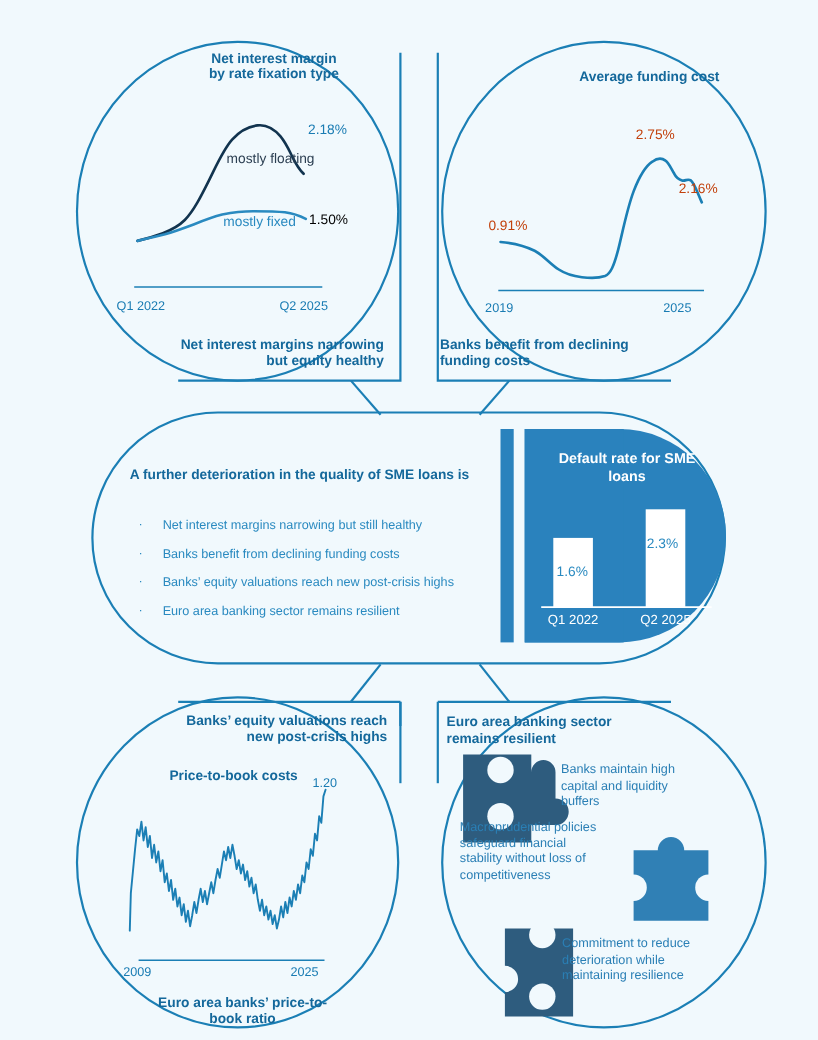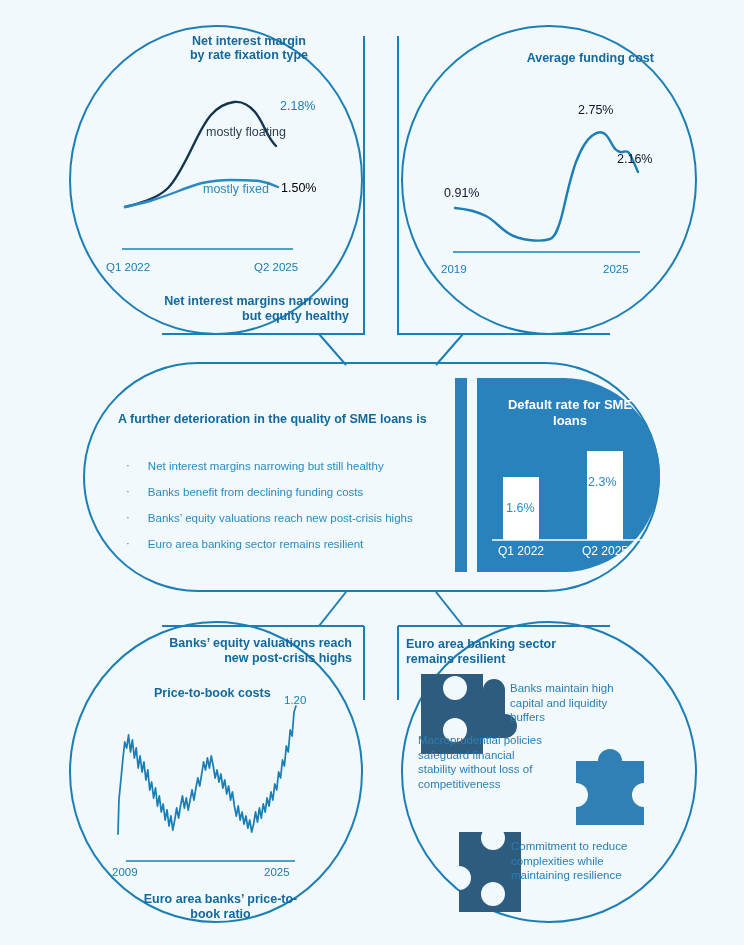--- a/index.html
+++ b/index.html
@@ -4,31 +4,31 @@
 <title>Euro area banking sector infographic</title>
 <style>
   html,body{margin:0;padding:0;}
   body{
     width:744px;height:945px;
     background:#f1f9fd;
     font-family:"Liberation Sans", sans-serif;
     overflow:hidden;
     position:relative;
   }
-  #root{position:relative;width:744px;height:749px;}
+  #root{position:relative;width:744px;height:749px;margin-top:12px;}
   svg.layer{position:absolute;left:0;top:0;width:744px;height:945px;}
   .txt{position:absolute;}
 
   .title-bold{
     font-weight:bold;font-size:12.5px;line-height:14px;color:#14689b;
   }
   .caption-bold{
     font-weight:bold;font-size:12.5px;line-height:14.5px;color:#14689b;
   }
-  .chart-label{font-size:12.5px;color:#0f172a;}
+  .chart-label{font-size:12.5px;color:#c2410c;}
   .axis-label{font-size:11.5px;color:#1a7cb3;}
   .series-label{font-size:12.5px;}
   .bullet-head{
     font-weight:bold;font-size:12.5px;line-height:16px;color:#14689b;
   }
   .bullet-item{font-size:11.5px;color:#2a8ac0;line-height:14px;}
   .bullet-dot{color:#2a8ac0;font-size:11.5px;}
   .panel-title{
     font-weight:bold;font-size:13px;line-height:15.5px;color:#ffffff;text-align:center;
   }
@@ -163,20 +163,24 @@
     <div>Net interest margins narrowing</div>
     <div>but equity healthy</div>
   </div>
 
   <div class="txt title-bold" style="left:444px;top:51px;width:210px;text-align:right;">Average funding cost</div>
   <div class="txt chart-label" style="left:578px;top:103px;">2.75%</div>
   <div class="txt chart-label" style="left:617px;top:152px;">2.16%</div>
   <div class="txt chart-label" style="left:444px;top:186px;">0.91%</div>
   <div class="txt axis-label" style="left:441px;top:263px;">2019</div>
   <div class="txt axis-label" style="left:603px;top:263px;">2025</div>
+  <div class="txt caption-bold" style="left:400px;top:294px;width:230px;text-align:left;">
+    <div>Banks benefit from declining</div>
+    <div>funding costs</div>
+  </div>
 
   <div class="txt bullet-head" style="left:118px;top:411px;width:330px;">
     <div>A further deterioration in the quality of SME loans is</div>
   </div>
 
   <div class="txt" style="left:126px;top:459px;width:330px;">
     <div style="display:flex;gap:18px;margin-bottom:12px;">
       <span class="bullet-dot">·</span>
       <span class="bullet-item">Net interest margins narrowing but still healthy</span>
     </div>
@@ -229,17 +233,17 @@
 
   <div class="txt puzzle-text" style="left:418px;top:733px;width:160px;">
     <div>Macroprudential policies</div>
     <div>safeguard financial</div>
     <div>stability without loss of</div>
     <div>competitiveness</div>
   </div>
 
   <div class="txt puzzle-text" style="left:511px;top:839px;width:160px;">
     <div>Commitment to reduce</div>
-    <div>complexities while</div>
+    <div>deterioration while</div>
     <div>maintaining resilience</div>
   </div>
 
 </div>
 
 </body></html>

